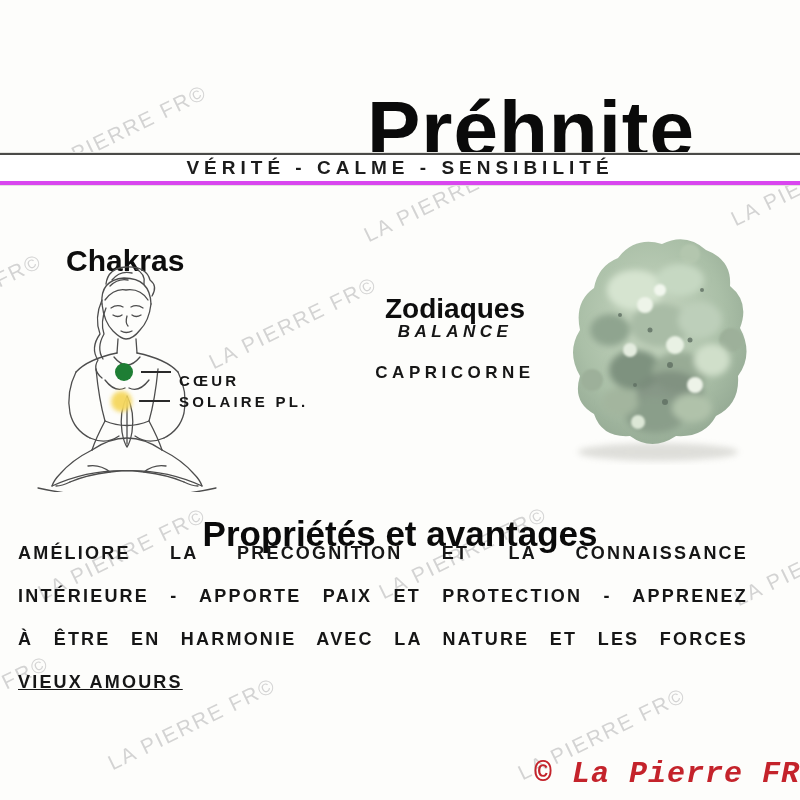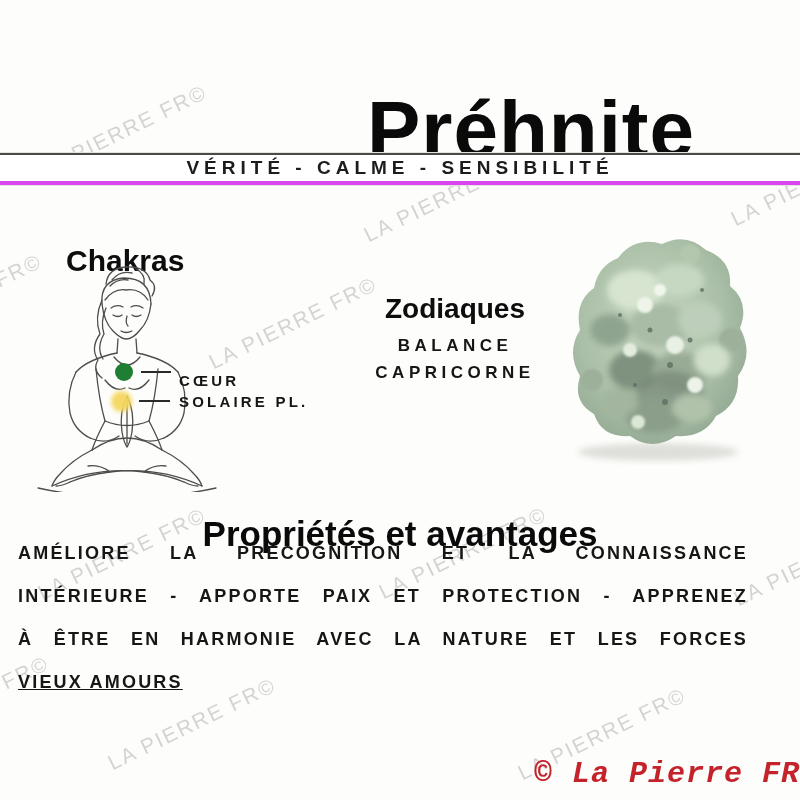--- a/index.html
+++ b/index.html
@@ -58,21 +58,21 @@
   .label-solar { left:179px; top:393px; }
 
   .zodiac-heading {
     position:absolute; left:335px; top:270px; width:240px; text-align:center;
     font-size:28px; font-weight:700; color:#0d0d0d;
   }
   .zodiac-sign {
     position:absolute; left:345px; width:220px; text-align:center;
     font-size:17px; font-weight:700; letter-spacing:4.5px; color:#161616;
   }
-  .sign-1 { top:336px; }
+  .sign-1 { top:322px;font-style:italic; }
   .sign-2 { top:363px; }
 
   .stone { position:absolute; left:540px; top:230px; width:240px; height:235px; }
 
   .props-heading {
     position:absolute; left:0; top:485px; width:800px; text-align:center;
     font-size:35px; font-weight:700; color:#0a0a0a;
   }
   .props {
     position:absolute; left:18px; top:532px; width:730px;

